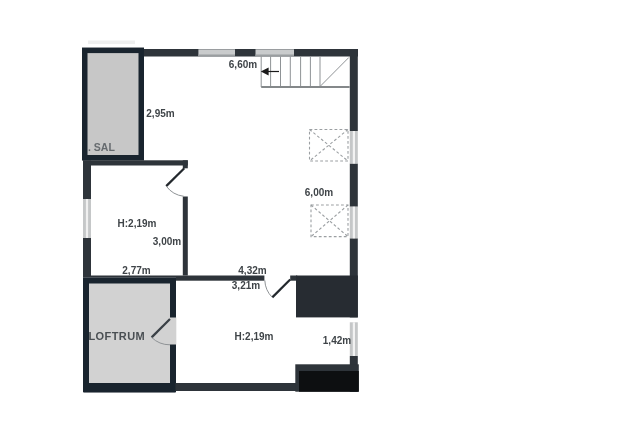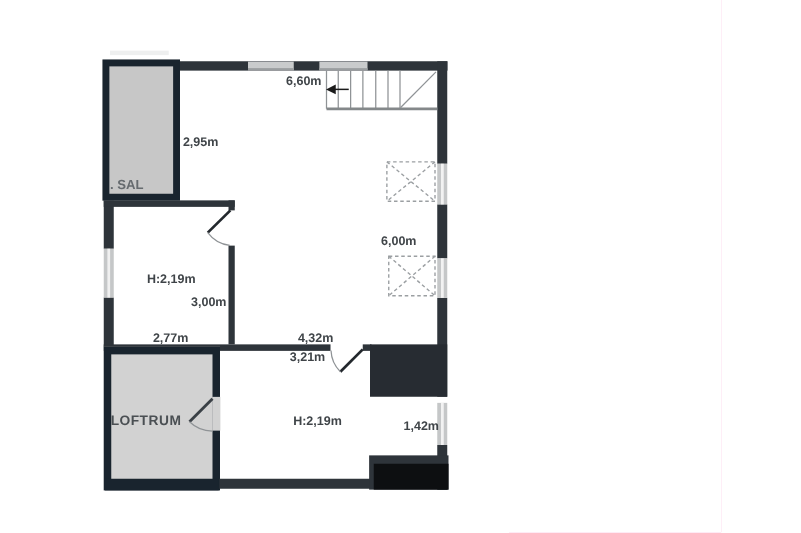--- a/index.html
+++ b/index.html
@@ -1,16 +1,16 @@
 <!DOCTYPE html>
 <html><head>
 <meta charset="utf-8">
 <style>
   html,body{margin:0;padding:0;background:#ffffff;}
-  .page{position:relative;width:577px;height:426px;background:#f9a8d4;overflow:hidden;}
+  .page{position:relative;width:577px;height:426px;background:#737373;overflow:hidden;}
   text{font-family:"Liberation Sans", sans-serif;}
 </style>
 </head>
 <body>
 <div class="page">
 <svg width="641" height="426" viewBox="0 0 641 426" xmlns="http://www.w3.org/2000/svg">
 
   <rect x="0" y="0" width="641" height="426" fill="#ffffff"></rect>
 
   <rect x="88" y="40.5" width="47" height="3.6" fill="#eeefef"></rect>

